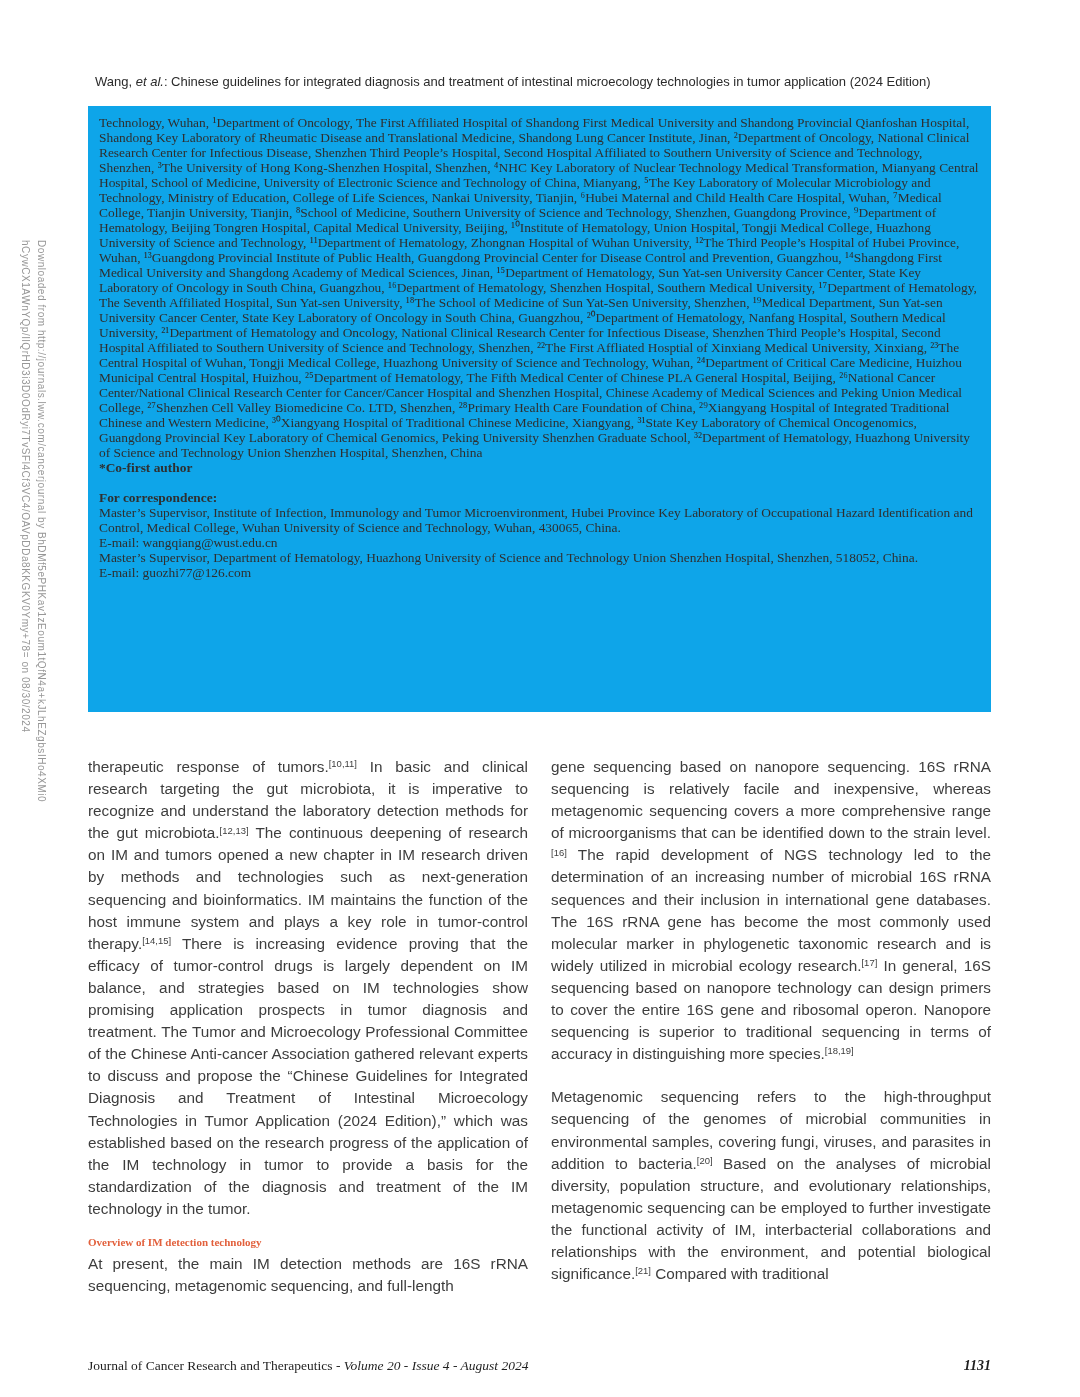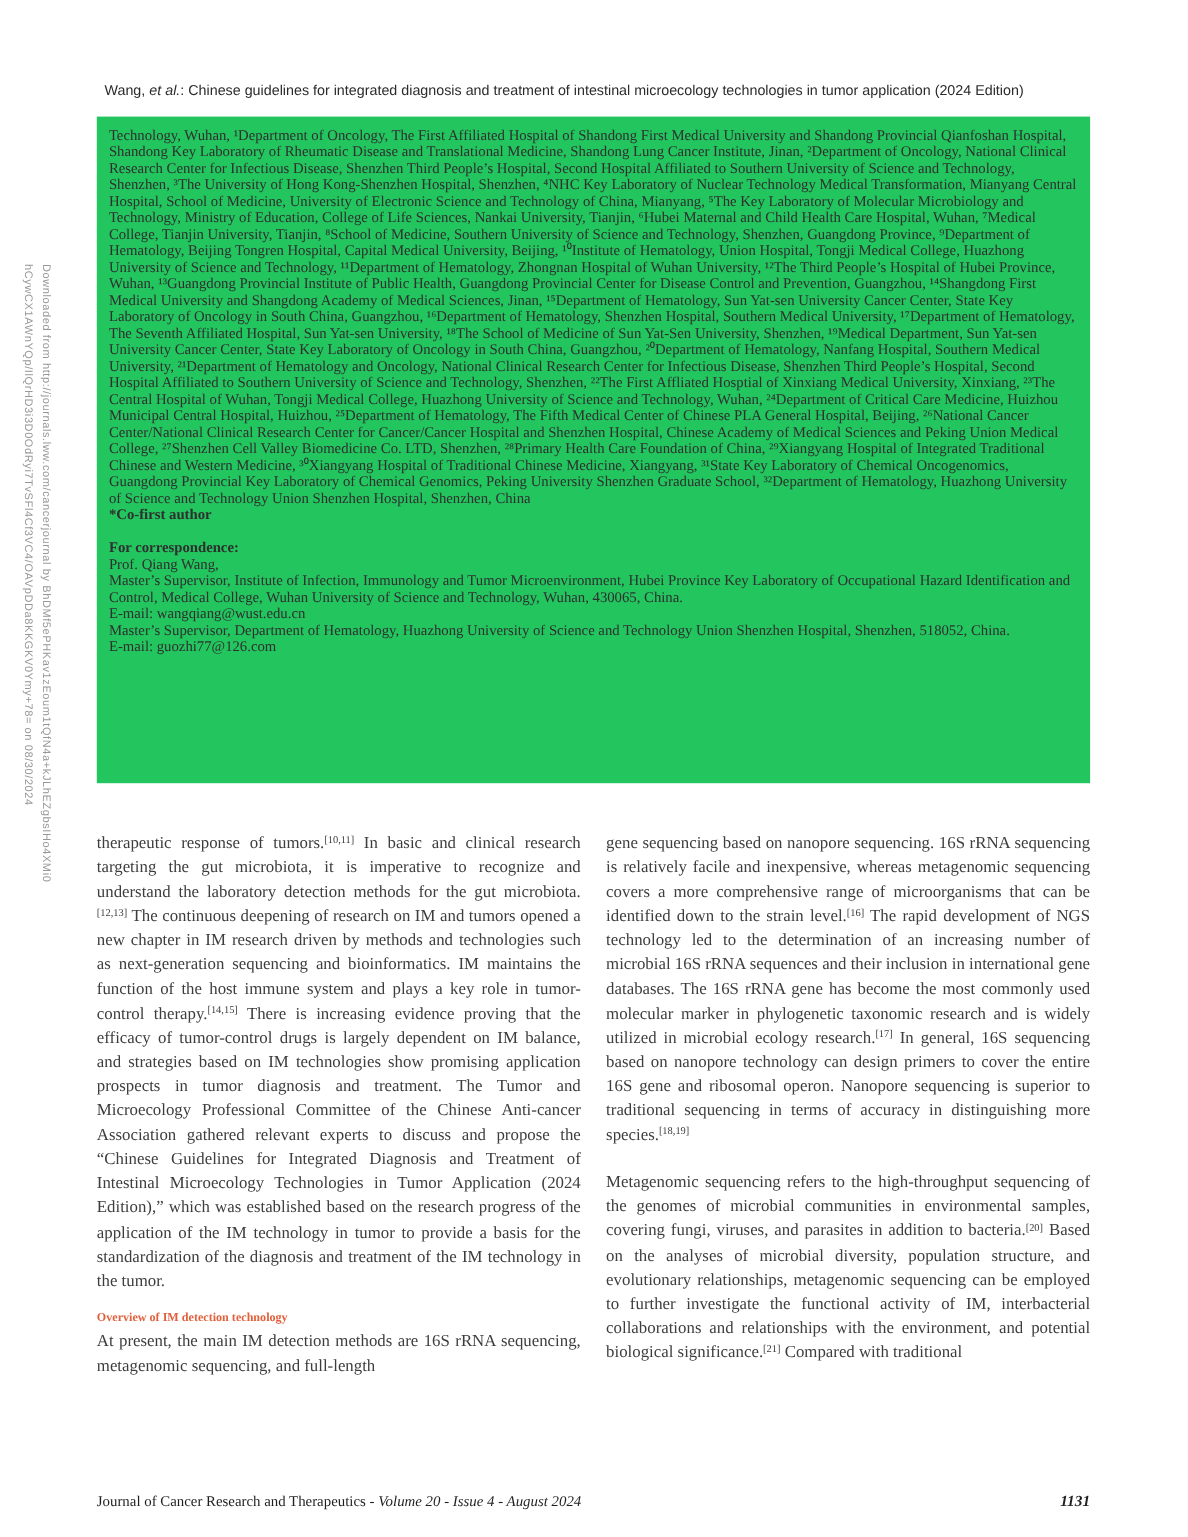--- a/index.html
+++ b/index.html
@@ -68,21 +68,21 @@
   .columns {
     position: absolute;
     left: 88px;
     top: 756px;
     width: 903px;
     display: flex;
     gap: 23px;
   }
   .col { width: 440px; }
   .body-par {
-    font-family: Liberation Serif, serif;
+    font-family: Liberation Sans, sans-serif;
     font-size: 15.3px;
     line-height: 22.1px;
     text-align: justify;
     color: #3d3d3d;
   }
   .body-par sup {
     font-size: 0.62em;
     line-height: 0;
     vertical-align: baseline;
     position: relative;
@@ -117,26 +117,25 @@
 </head>
 <body>
 
 <div class="page">
 
   <div class="wm wm-1">Downloaded from http://journals.lww.com/cancerjournal by BhDMf5ePHKav1zEoum1tQfN4a+kJLhEZgbsIHo4XMi0</div>
   <div class="wm wm-2">hCywCX1AWnYQp/IlQrHD3i3D0OdRyi7TvSFl4Cf3VC4/OAVpDDa8KKGKV0Ymy+78= on 08/30/2024</div>
 
   <div class="running-head"><span>Wang, </span><span class="etal">et al.</span><span>: Chinese guidelines for integrated diagnosis and treatment of intestinal microecology technologies in tumor application (2024 Edition)</span></div>
 
-  <div class="affiliation-block" style="background: #22c55e;">
+  <div class="affiliation-block" style="background: #0ea5e9;">
     <div class="aff-text">Technology, Wuhan, ¹Department of Oncology, The First Affiliated Hospital of Shandong First Medical University and Shandong Provincial Qianfoshan Hospital, Shandong Key Laboratory of Rheumatic Disease and Translational Medicine, Shandong Lung Cancer Institute, Jinan, ²Department of Oncology, National Clinical Research Center for Infectious Disease, Shenzhen Third People’s Hospital, Second Hospital Affiliated to Southern University of Science and Technology, Shenzhen, ³The University of Hong Kong-Shenzhen Hospital, Shenzhen, ⁴NHC Key Laboratory of Nuclear Technology Medical Transformation, Mianyang Central Hospital, School of Medicine, University of Electronic Science and Technology of China, Mianyang, ⁵The Key Laboratory of Molecular Microbiology and Technology, Ministry of Education, College of Life Sciences, Nankai University, Tianjin, ⁶Hubei Maternal and Child Health Care Hospital, Wuhan, ⁷Medical College, Tianjin University, Tianjin, ⁸School of Medicine, Southern University of Science and Technology, Shenzhen, Guangdong Province, ⁹Department of Hematology, Beijing Tongren Hospital, Capital Medical University, Beijing, ¹⁰Institute of Hematology, Union Hospital, Tongji Medical College, Huazhong University of Science and Technology, ¹¹Department of Hematology, Zhongnan Hospital of Wuhan University, ¹²The Third People’s Hospital of Hubei Province, Wuhan, ¹³Guangdong Provincial Institute of Public Health, Guangdong Provincial Center for Disease Control and Prevention, Guangzhou, ¹⁴Shangdong First Medical University and Shangdong Academy of Medical Sciences, Jinan, ¹⁵Department of Hematology, Sun Yat-sen University Cancer Center, State Key Laboratory of Oncology in South China, Guangzhou, ¹⁶Department of Hematology, Shenzhen Hospital, Southern Medical University, ¹⁷Department of Hematology, The Seventh Affiliated Hospital, Sun Yat-sen University, ¹⁸The School of Medicine of Sun Yat-Sen University, Shenzhen, ¹⁹Medical Department, Sun Yat-sen University Cancer Center, State Key Laboratory of Oncology in South China, Guangzhou, ²⁰Department of Hematology, Nanfang Hospital, Southern Medical University, ²¹Department of Hematology and Oncology, National Clinical Research Center for Infectious Disease, Shenzhen Third People’s Hospital, Second Hospital Affiliated to Southern University of Science and Technology, Shenzhen, ²²The First Affliated Hosptial of Xinxiang Medical University, Xinxiang, ²³The Central Hospital of Wuhan, Tongji Medical College, Huazhong University of Science and Technology, Wuhan, ²⁴Department of Critical Care Medicine, Huizhou Municipal Central Hospital, Huizhou, ²⁵Department of Hematology, The Fifth Medical Center of Chinese PLA General Hospital, Beijing, ²⁶National Cancer Center/National Clinical Research Center for Cancer/Cancer Hospital and Shenzhen Hospital, Chinese Academy of Medical Sciences and Peking Union Medical College, ²⁷Shenzhen Cell Valley Biomedicine Co. LTD, Shenzhen, ²⁸Primary Health Care Foundation of China, ²⁹Xiangyang Hospital of Integrated Traditional Chinese and Western Medicine, ³⁰Xiangyang Hospital of Traditional Chinese Medicine, Xiangyang, ³¹State Key Laboratory of Chemical Oncogenomics, Guangdong Provincial Key Laboratory of Chemical Genomics, Peking University Shenzhen Graduate School, ³²Department of Hematology, Huazhong University of Science and Technology Union Shenzhen Hospital, Shenzhen, China</div>
     <div class="co-first">*Co-first author</div>
     <div class="corr-heading">For correspondence:</div>
     <div class="corr-lines">
-        <div>Prof. Qiang Wang,</div>
         <div>Master’s Supervisor, Institute of Infection, Immunology and Tumor Microenvironment, Hubei Province Key Laboratory of Occupational Hazard Identification and Control, Medical College, Wuhan University of Science and Technology, Wuhan, 430065, China.</div>
         <div>E-mail: wangqiang@wust.edu.cn</div>
         <div>Master’s Supervisor, Department of Hematology, Huazhong University of Science and Technology Union Shenzhen Hospital, Shenzhen, 518052, China.</div>
         <div>E-mail: guozhi77@126.com</div>
       </div>
   </div>
 
   <div class="columns">
     <div class="col col-left">
       <div class="body-par">therapeutic response of tumors.<sup>[10,11]</sup> In basic and clinical research targeting the gut microbiota, it is imperative to recognize and understand the laboratory detection methods for the gut microbiota.<sup>[12,13]</sup> The continuous deepening of research on IM and tumors opened a new chapter in IM research driven by methods and technologies such as next-generation sequencing and bioinformatics. IM maintains the function of the host immune system and plays a key role in tumor-control therapy.<sup>[14,15]</sup> There is increasing evidence proving that the efficacy of tumor-control drugs is largely dependent on IM balance, and strategies based on IM technologies show promising application prospects in tumor diagnosis and treatment. The Tumor and Microecology Professional Committee of the Chinese Anti-cancer Association gathered relevant experts to discuss and propose the “Chinese Guidelines for Integrated Diagnosis and Treatment of Intestinal Microecology Technologies in Tumor Application (2024 Edition),” which was established based on the research progress of the application of the IM technology in tumor to provide a basis for the standardization of the diagnosis and treatment of the IM technology in the tumor.</div>

